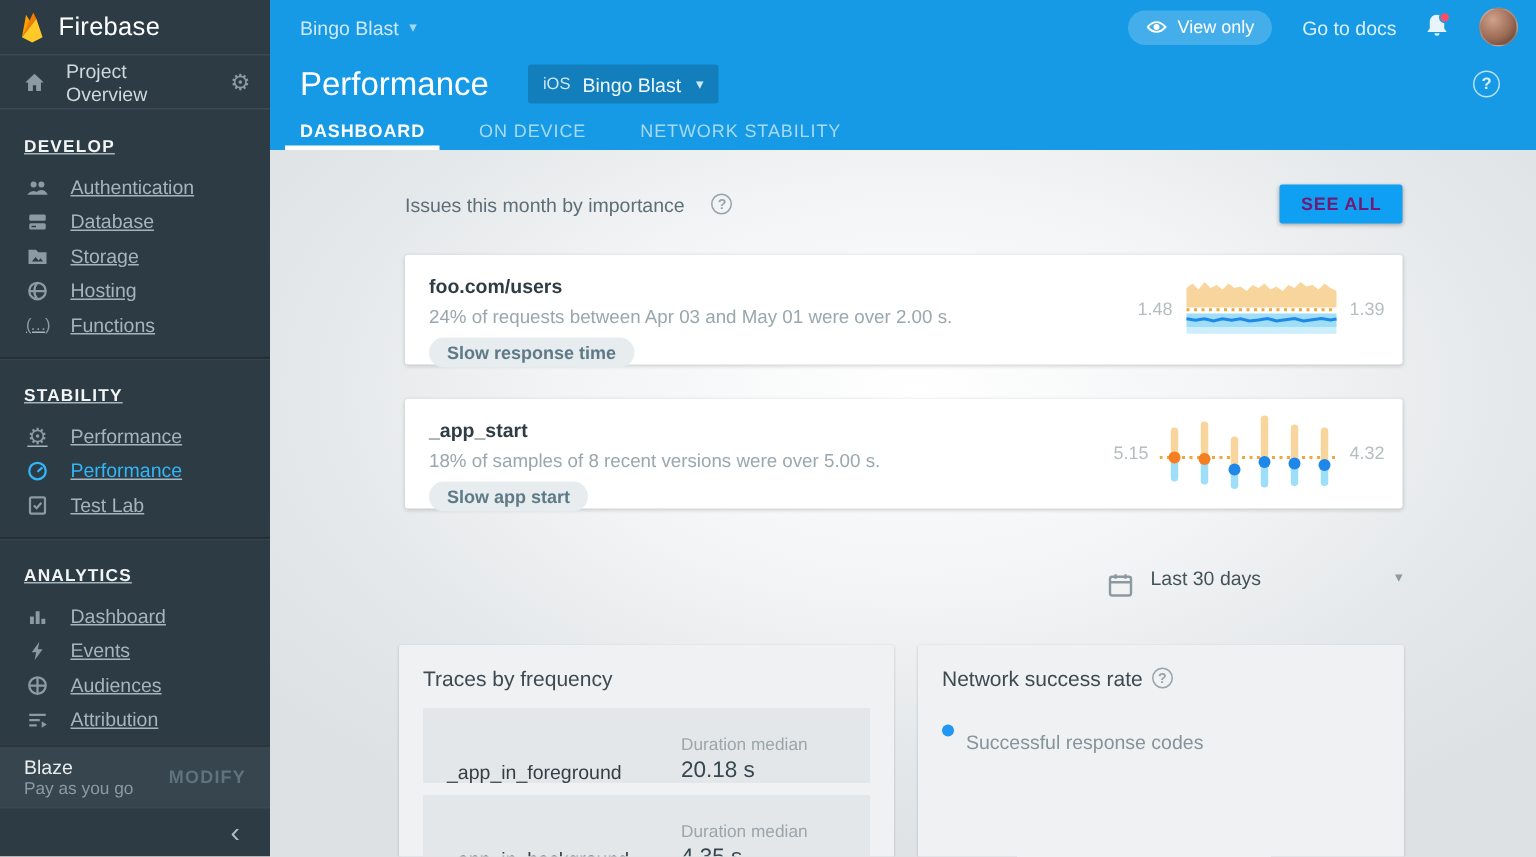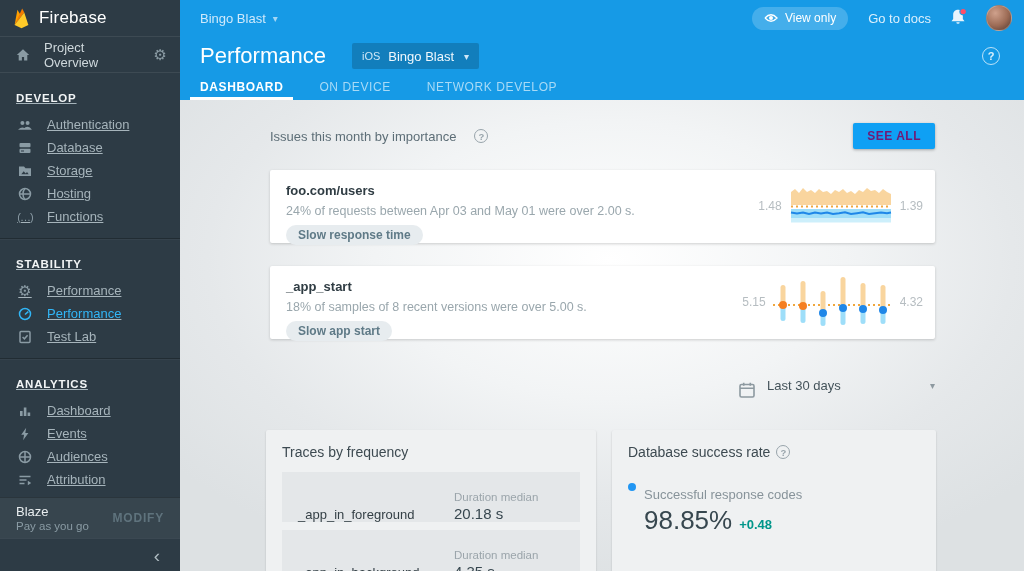--- a/index.html
+++ b/index.html
@@ -294,21 +294,21 @@
         <span class="appname">Bingo Blast</span>
         <span class="caret">▾</span>
       </div>
       <div class="header-spacer"></div>
       <div class="help-circle">?</div>
     </div>
 
     <div class="tabs-row">
       <div class="tab active">DASHBOARD</div>
       <div class="tab">ON DEVICE</div>
-      <div class="tab">NETWORK DEVELOP</div>
+      <div class="tab">NETWORK STABILITY</div>
     </div>
 
     <div class="content">
 
       <section class="issues">
         <div class="issues-head">
           <div class="issues-title">
             <span>Issues this month by importance</span>
             <span class="info-circle">?</span>
           </div>
@@ -399,30 +399,26 @@
             <span class="trace-name">_app_in_background</span>
             <span class="trace-metric">
               <div class="trace-metric-label">Duration median</div>
               <div class="trace-metric-value">4.35 s</div>
             </span>
           </div>
         </div>
 
         <div class="panel network-card">
           <div class="net-title">
-            <span class="panel-title">Database success rate</span>
+            <span class="panel-title">Network success rate</span>
             <span class="info-circle">?</span>
           </div>
           <div class="net-legend">
             <span class="dot"></span>
             <span class="net-legend-label">Successful response codes</span>
           </div>
-          <div class="net-value-row">
-            <span class="net-value">98.85%</span>
-            <span class="net-delta">+0.48</span>
-          </div>
 
         </div>
 
       </div>
     </div>
   </div>
 </div>
 
 </body></html>

